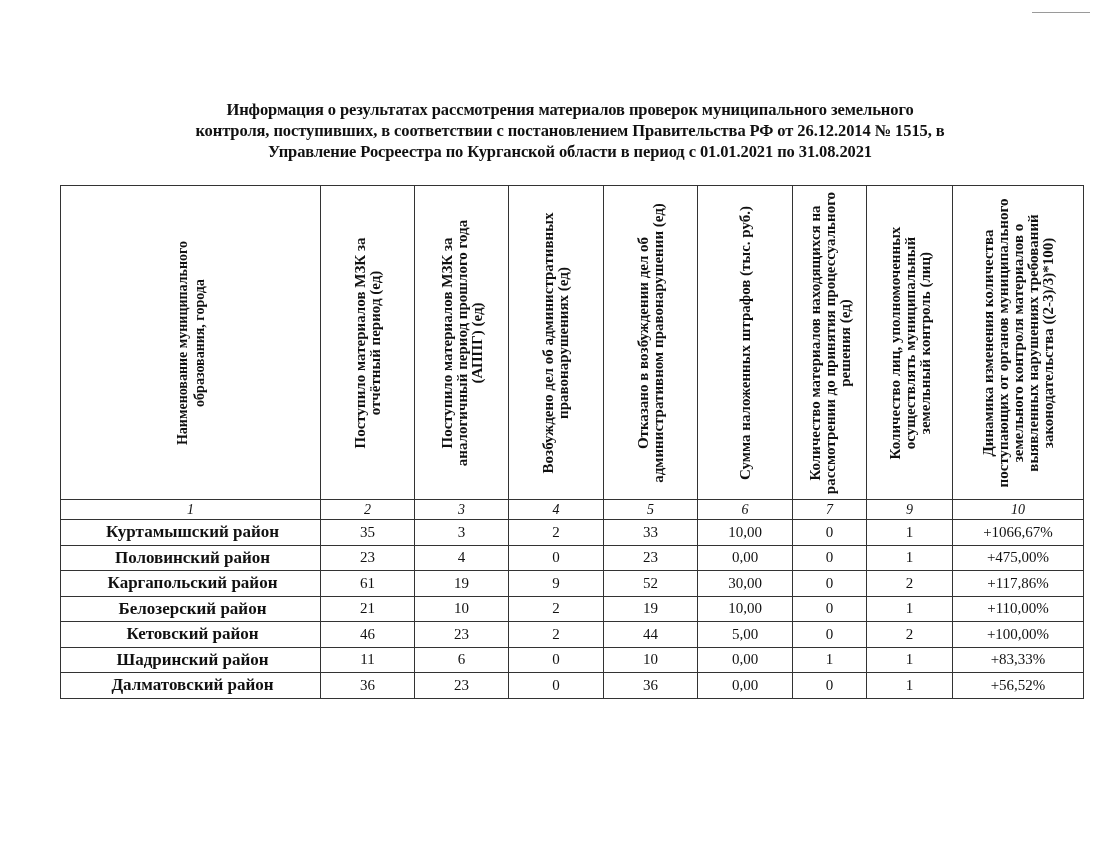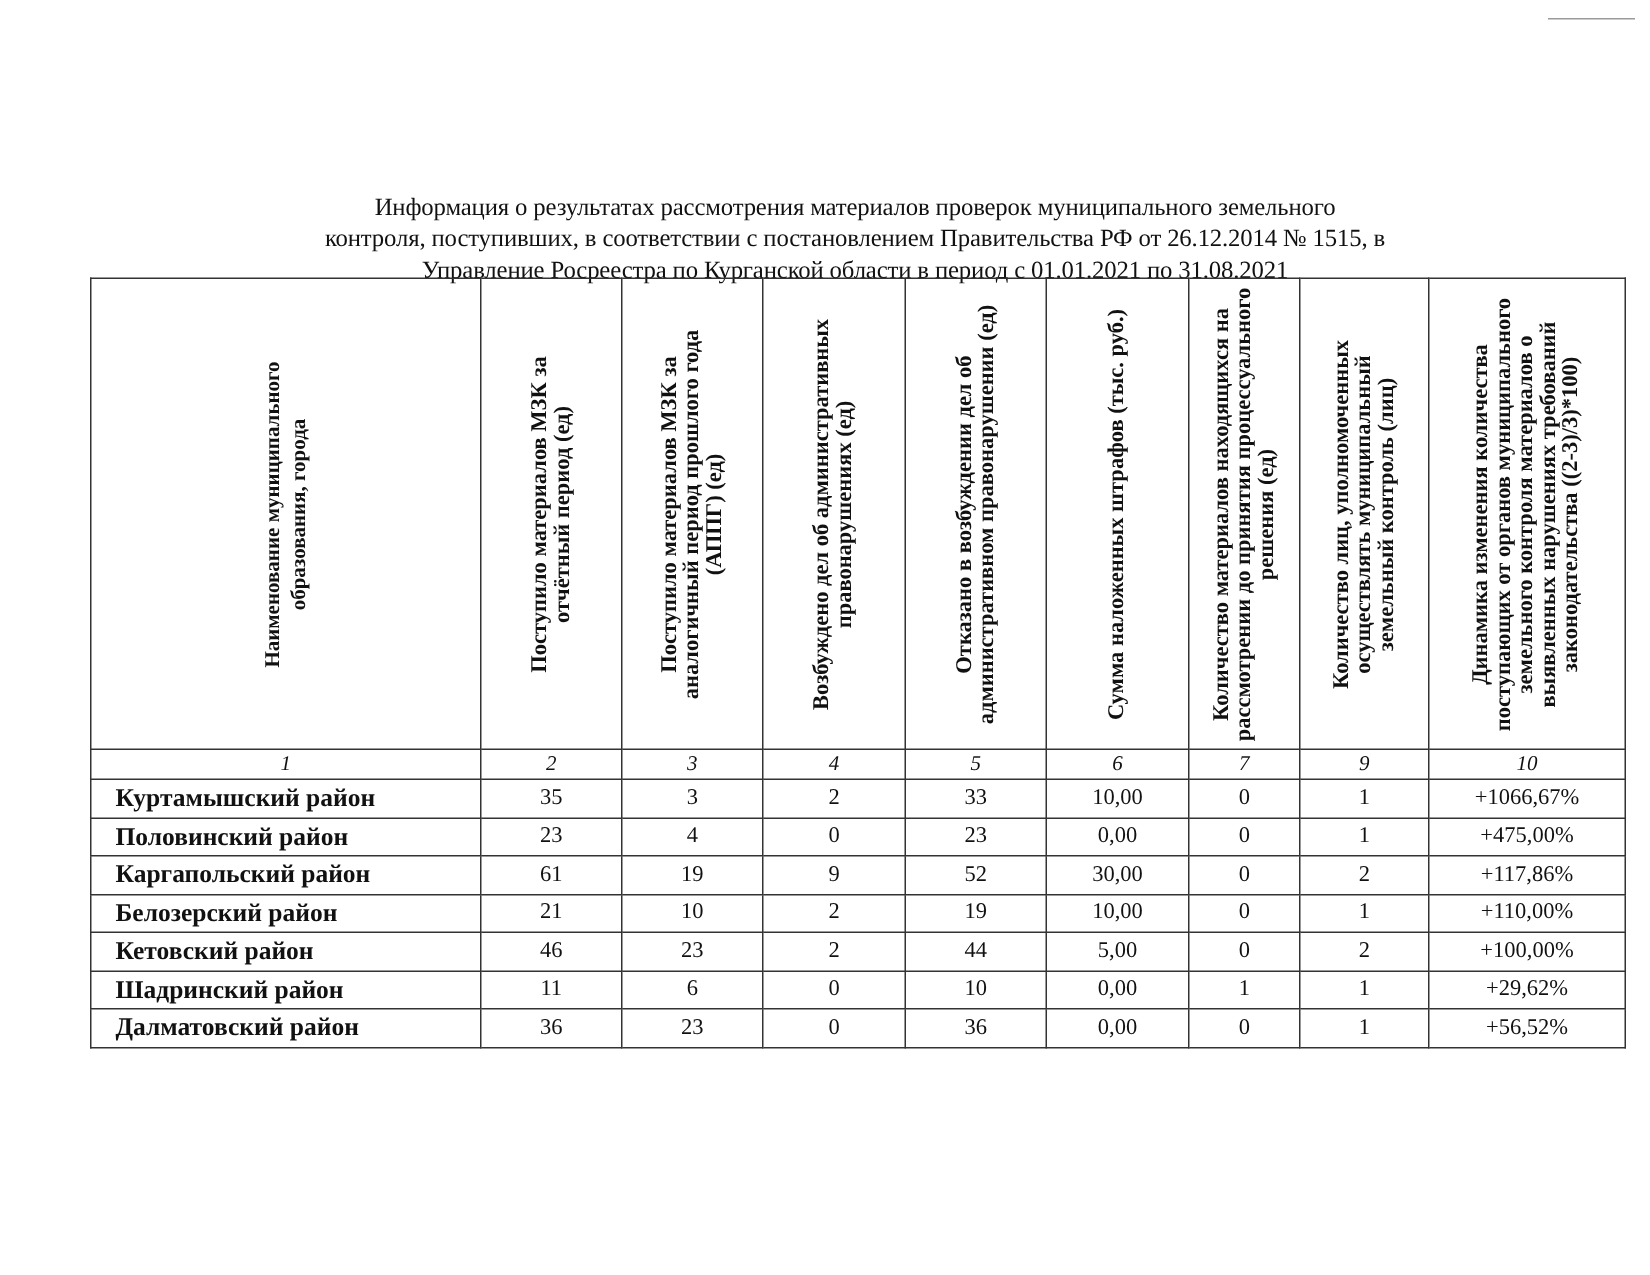--- a/index.html
+++ b/index.html
@@ -22,25 +22,24 @@
     width: 58px;
     height: 1px;
     background: #9a9a9a;
   }
   .title {
     position: absolute;
     left: 100px;
     top: 99px;
     width: 940px;
     text-align: center;
-    font-weight: normal;
+    font-weight: bold;
     font-size: 16.5px;
     line-height: 21px;
     letter-spacing: -0.1px;
-    margin-top: 28px;
   }
   .title div { white-space: nowrap; }
 
   table.report {
     position: absolute;
     left: 60px;
     top: 185px;
     border-collapse: collapse;
     table-layout: fixed;
     width: 1023px;
@@ -71,22 +70,22 @@
   tr.numrow td {
     height: 19px;
     font-style: italic;
     font-size: 14px;
   }
   tr.datarow td {
     height: 24.5px;
     font-size: 15px;
   }
   tr.datarow td.name {
-    text-align: left;
-    padding-left: 16px;
+    text-align: center;
+    padding-left: 4px;
     font-weight: bold;
     font-size: 17px;
     white-space: nowrap;
   }
 </style>
 </head>
 <body>
 
 <div class="scan-mark"></div>
 
@@ -209,21 +208,21 @@
     </tr>
     <tr class="datarow">
       <td class="name">Шадринский район</td>
       <td>11</td>
       <td>6</td>
       <td>0</td>
       <td>10</td>
       <td>0,00</td>
       <td>1</td>
       <td>1</td>
-      <td>+29,62%</td>
+      <td>+83,33%</td>
     </tr>
     <tr class="datarow">
       <td class="name">Далматовский район</td>
       <td>36</td>
       <td>23</td>
       <td>0</td>
       <td>36</td>
       <td>0,00</td>
       <td>0</td>
       <td>1</td>

